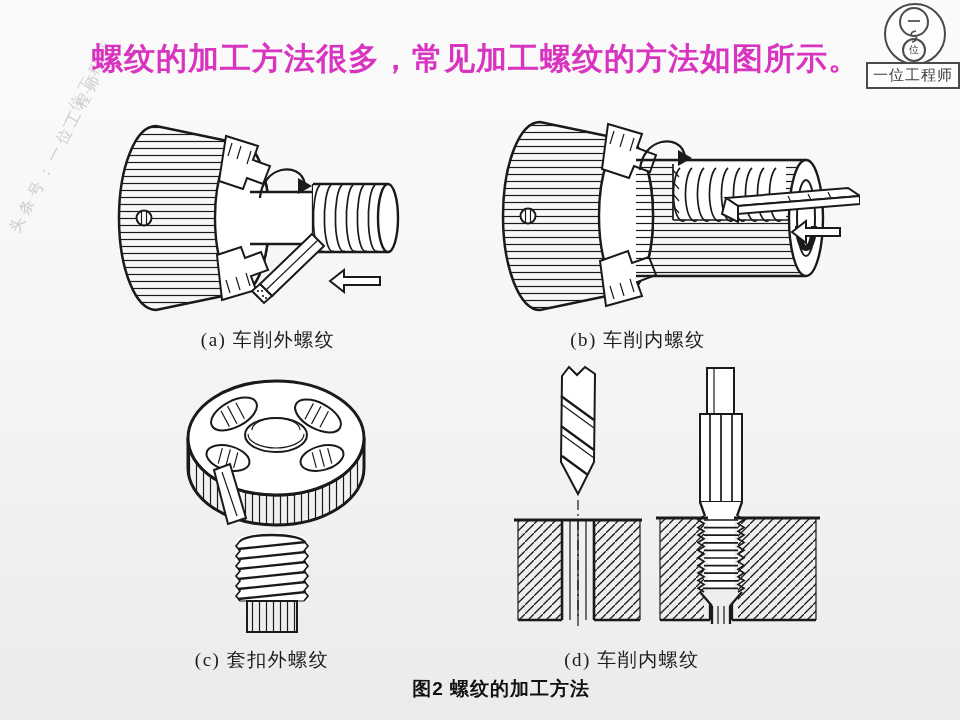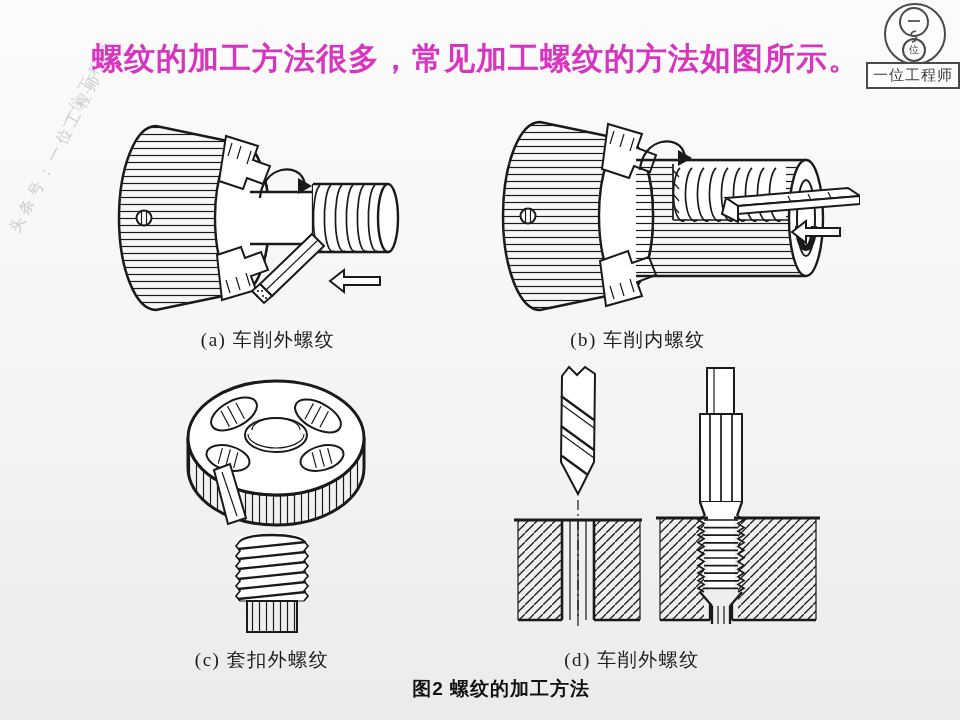--- a/index.html
+++ b/index.html
@@ -244,18 +244,18 @@
       <path class="ln15" d="M 240,154 l 6,3.8 l -6,3.8 l 6,3.8 l -6,3.8 l 6,3.8 l -6,3.8 l 6,3.8 l -6,3.8 l 6,3.8 l -6,3.8 l 6,3.8 l -6,3.8 l 6,3.8 l -6,3.8 l 6,3.8 l -6,3.8 l 6,3.8 l -6,3.8 l 6,3.8 l -6,3.8"></path>
       <path class="ln2" d="M 202,230 L 214,244 M 244,230 L 232,244"></path>
       <path class="ln2" d="M 214,244 V 262 M 232,244 V 262"></path>
       <path class="ln1" d="M 220,244 V 262 M 226,244 V 262"></path>
     </g>
   </svg>
 
   <div id="cap-a" class="panel-caption">(a) 车削外螺纹</div>
   <div id="cap-b" class="panel-caption">(b) 车削内螺纹</div>
   <div id="cap-c" class="panel-caption">(c) 套扣外螺纹</div>
-  <div id="cap-d" class="panel-caption">(d) 车削外螺纹</div>
+  <div id="cap-d" class="panel-caption">(d) 车削内螺纹</div>
 
   <div class="figcap">图2 螺纹的加工方法</div>
 
 
 </div>
 
 </body></html>

